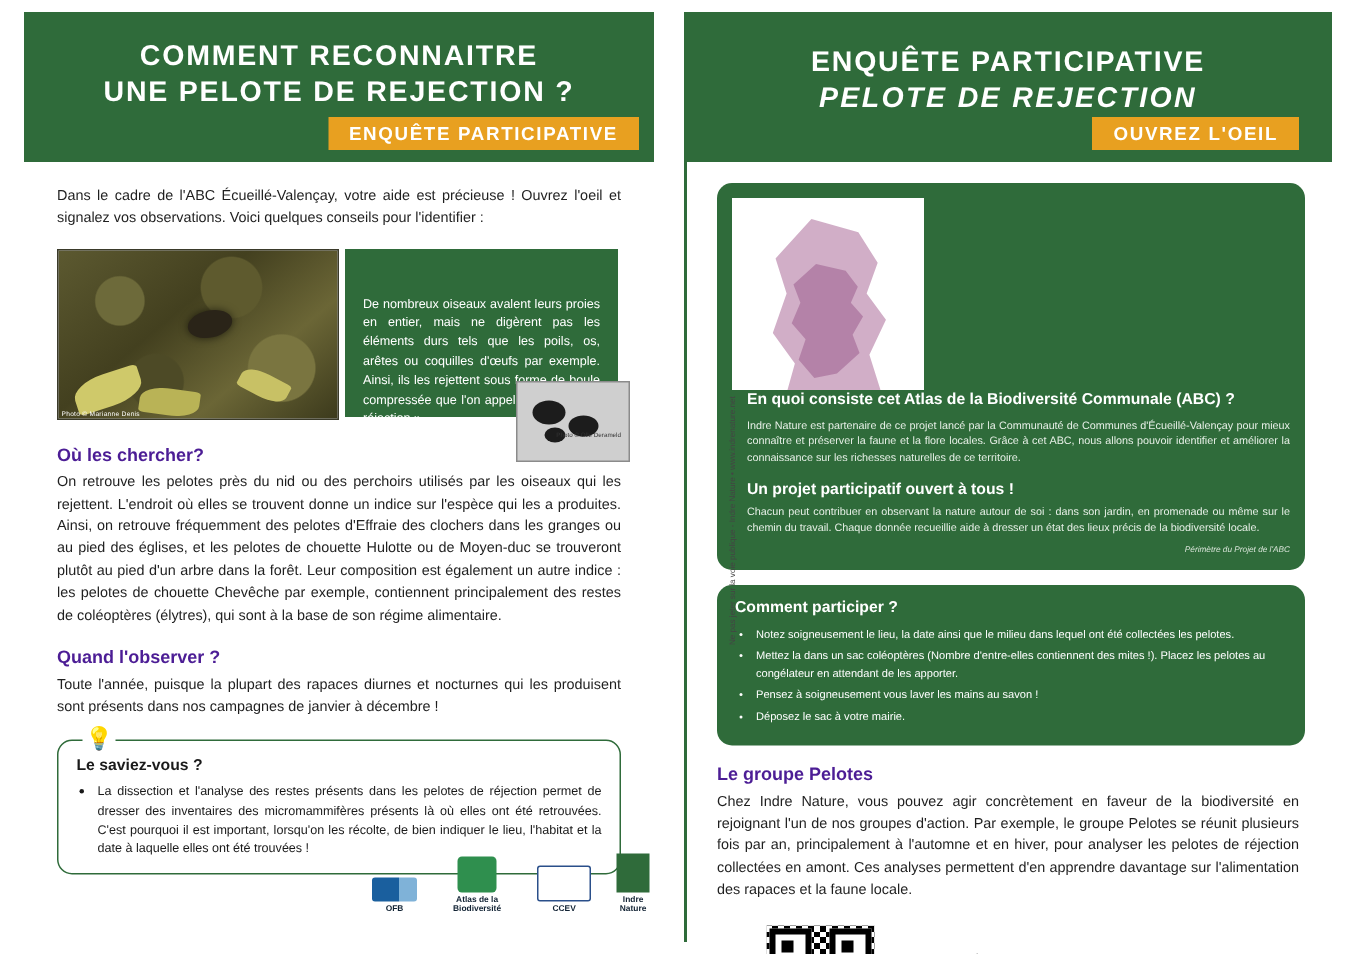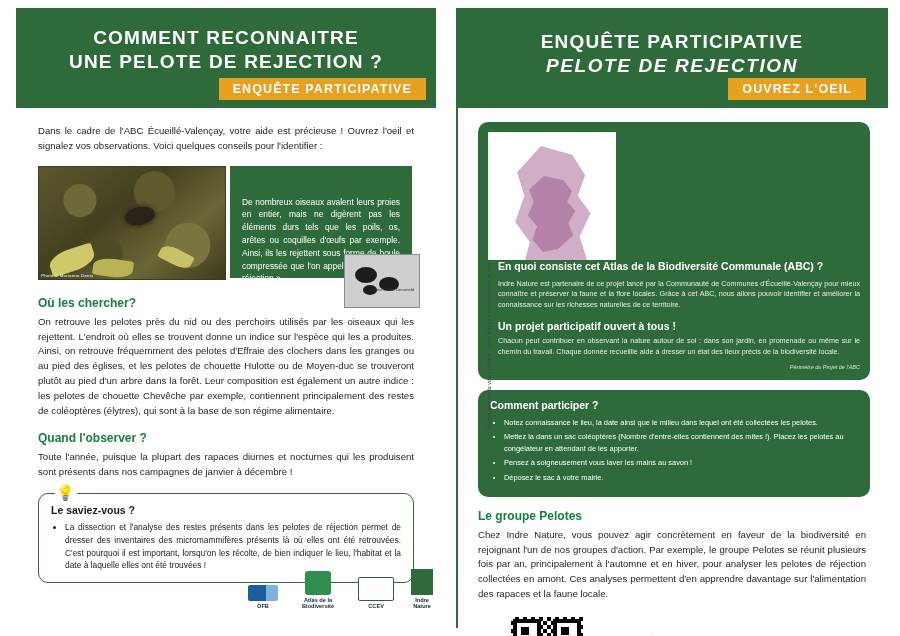--- a/index.html
+++ b/index.html
@@ -83,21 +83,21 @@
   
   .body-text {
     font-size: 9.6px;
     line-height: 1.55;
     color: #1f1f1f;
     text-align: justify;
   }
   .sec-title {
     font-size: 12px;
     font-weight: bold;
-    color: #15803d;
+    color: #4c1d95;
     margin: 12px 0 5px 0;
   }
 
   
   .intro {
     margin: 16px 22px 0 22px;
   }
   .photo-row {
     margin: 12px 22px 0 22px;
     display: flex;
@@ -487,21 +487,21 @@
         <div class="map-p">Indre Nature est partenaire de ce projet lancé par la Communauté de Communes d'Écueillé-Valençay pour mieux connaître et préserver la faune et la flore locales. Grâce à cet ABC, nous allons pouvoir identifier et améliorer la connaissance sur les richesses naturelles de ce territoire.</div>
         <div class="map-h2">Un projet participatif ouvert à tous !</div>
         <div class="map-p">Chacun peut contribuer en observant la nature autour de soi : dans son jardin, en promenade ou même sur le chemin du travail. Chaque donnée recueillie aide à dresser un état des lieux précis de la biodiversité locale.</div>
         <div class="map-credit">Périmètre du Projet de l'ABC</div>
       </div>
     </div>
 
     <div class="part-card">
       <div class="part-h">Comment participer ?</div>
       <ul class="part-list">
-        <li>Notez connaissance le lieu, la date ainsi que le milieu dans lequel ont été collectées les pelotes.</li>
+        <li>Notez soigneusement le lieu, la date ainsi que le milieu dans lequel ont été collectées les pelotes.</li>
         <li>Mettez la dans un sac coléoptères (Nombre d'entre-elles contiennent des mites !). Placez les pelotes au congélateur en attendant de les apporter.</li>
         <li>Pensez à soigneusement vous laver les mains au savon !</li>
         <li>Déposez le sac à votre mairie.</li>
       </ul>
     </div>
 
     <div class="right-body">
       <div class="sec-title">Le groupe Pelotes</div>
       <div class="body-text">Chez Indre Nature, vous pouvez agir concrètement en faveur de la biodiversité en rejoignant l'un de nos groupes d'action. Par exemple, le groupe Pelotes se réunit plusieurs fois par an, principalement à l'automne et en hiver, pour analyser les pelotes de réjection collectées en amont. Ces analyses permettent d'en apprendre davantage sur l'alimentation des rapaces et la faune locale.</div>
     </div>

